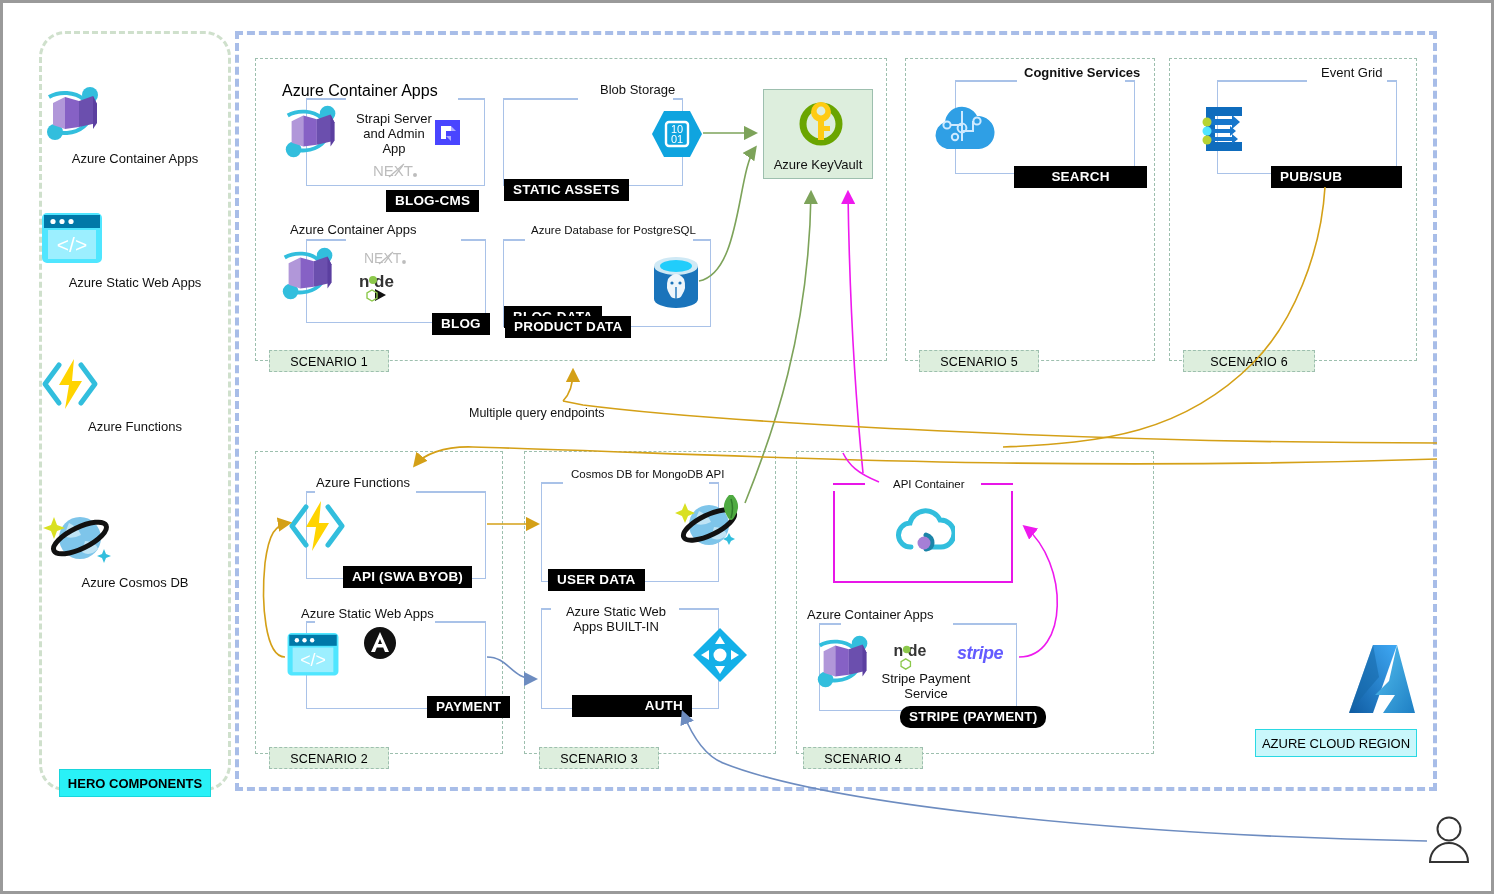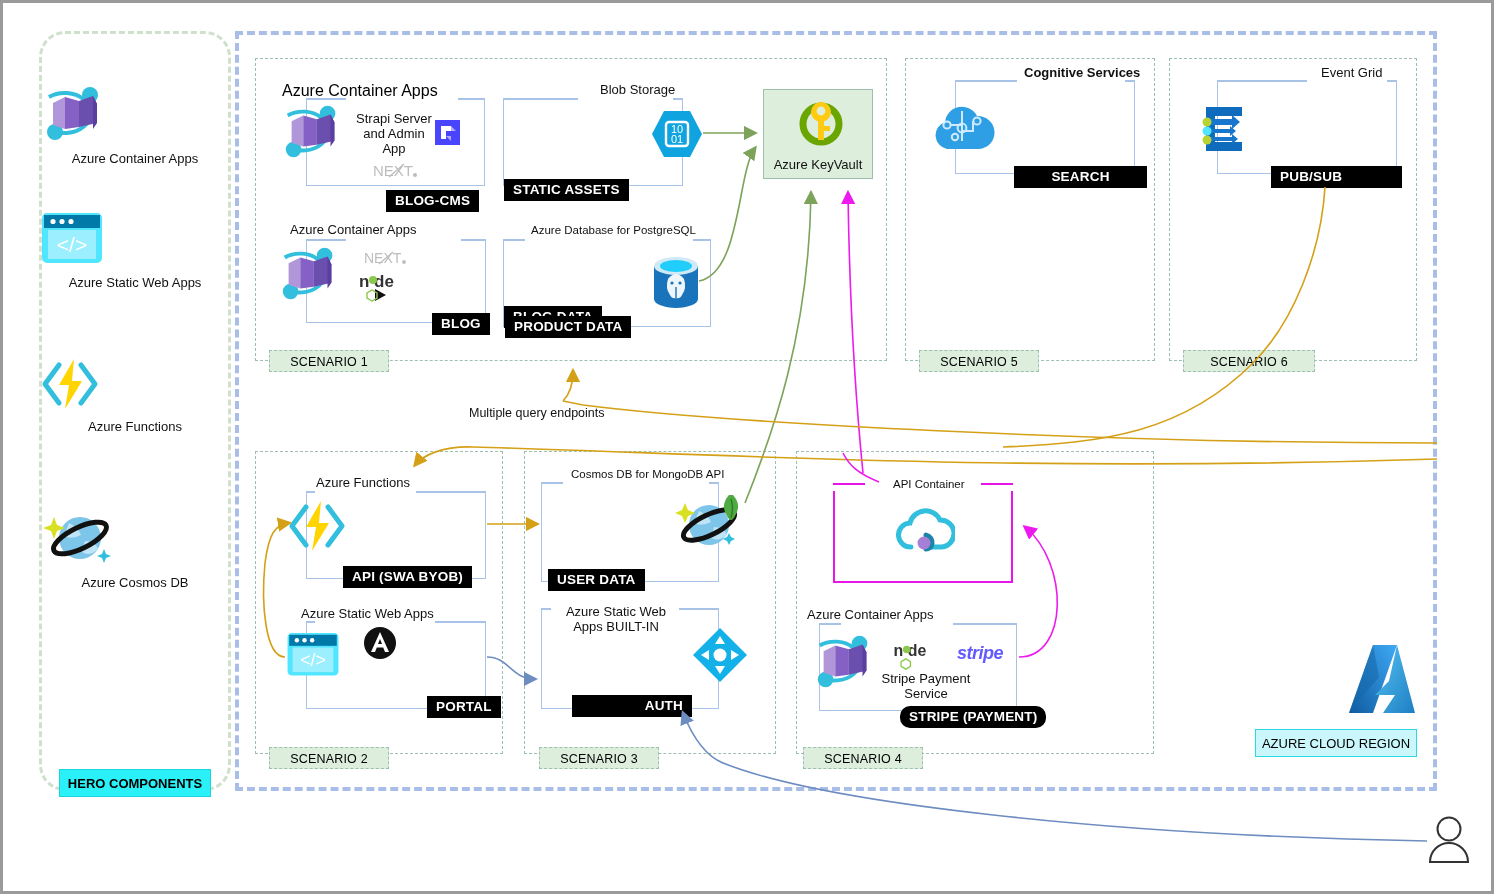--- a/index.html
+++ b/index.html
@@ -282,21 +282,21 @@
       <rect x="9" y="19" width="48" height="29" fill="#9cefff"></rect>
       <text x="33" y="41" font-size="21" fill="#fff" text-anchor="middle" font-family="'Liberation Sans',sans-serif">&lt;/&gt;</text>
     </svg>
   </div>
   <div class="abs" style="left:360px;top:623px;">
     <svg width="34" height="34" viewBox="0 0 34 34">
       <circle cx="17" cy="17" r="16" fill="#111"></circle>
       <path d="M17 6 L26 26 h-4 l-1.8 -4.5 h-6.4 L12 26 H8 z M17 13 l-2 5 h4 z" fill="#fff"></path>
     </svg>
   </div>
-  <div class="tag" style="left:424px;top:693px;">PORTAL</div>
+  <div class="tag" style="left:424px;top:693px;">PAYMENT</div>
 
   <div class="abs scenario-box" style="left:521px;top:448px;width:252px;height:303px;"></div>
   <div class="abs scenario-tag" style="left:536px;top:744px;width:120px;">SCENARIO 3</div>
   <div class="abs frame" style="left:538px;top:479px;width:178px;height:100px;border-top-color:transparent;"></div>
   <div class="abs frame" style="left:538px;top:479px;width:22px;height:1px;"></div>
   <div class="abs frame" style="left:706px;top:479px;width:10px;height:1px;"></div>
   <div class="abs" style="left:568px;top:465px;font-size:11.5px;color:#111;">Cosmos DB for MongoDB API</div>
   <div class="abs" style="left:668px;top:486px;">
     <svg width="80" height="62" viewBox="0 0 80 62">
       <circle cx="38" cy="36" r="20" fill="#7ec5ea"></circle>

